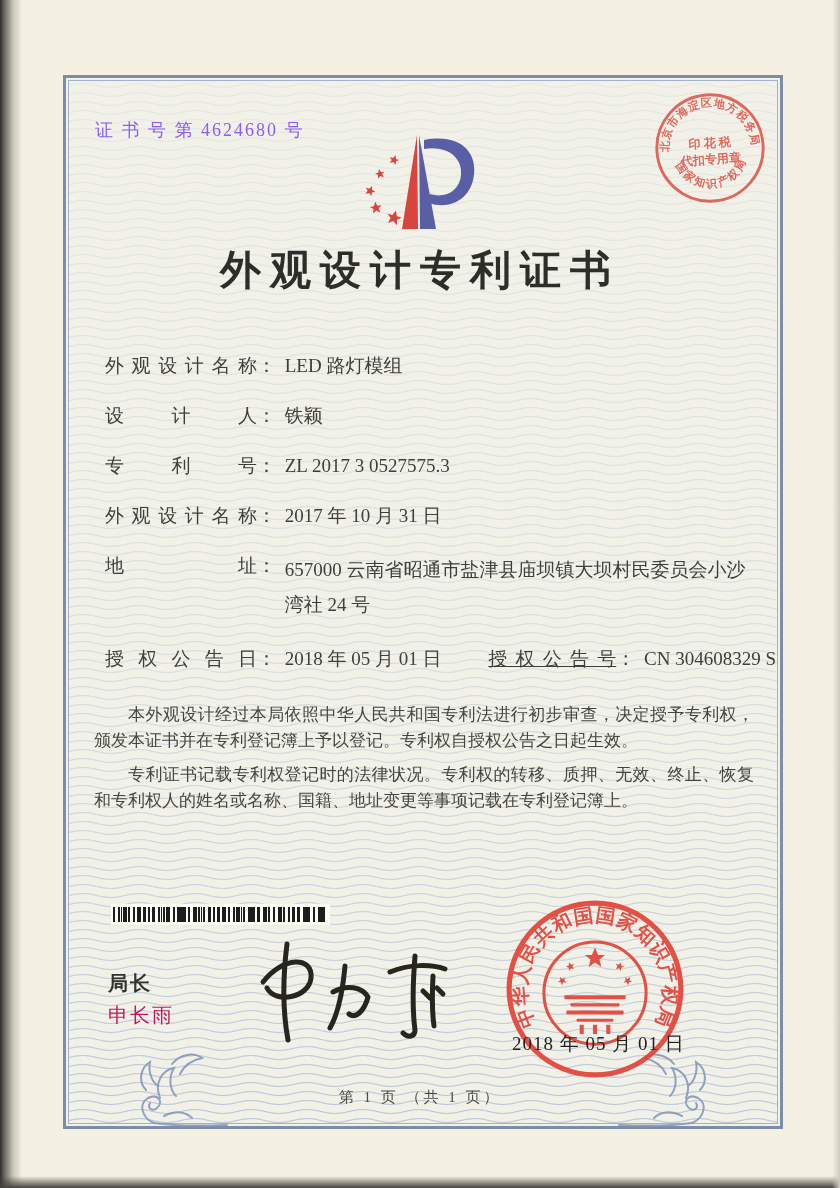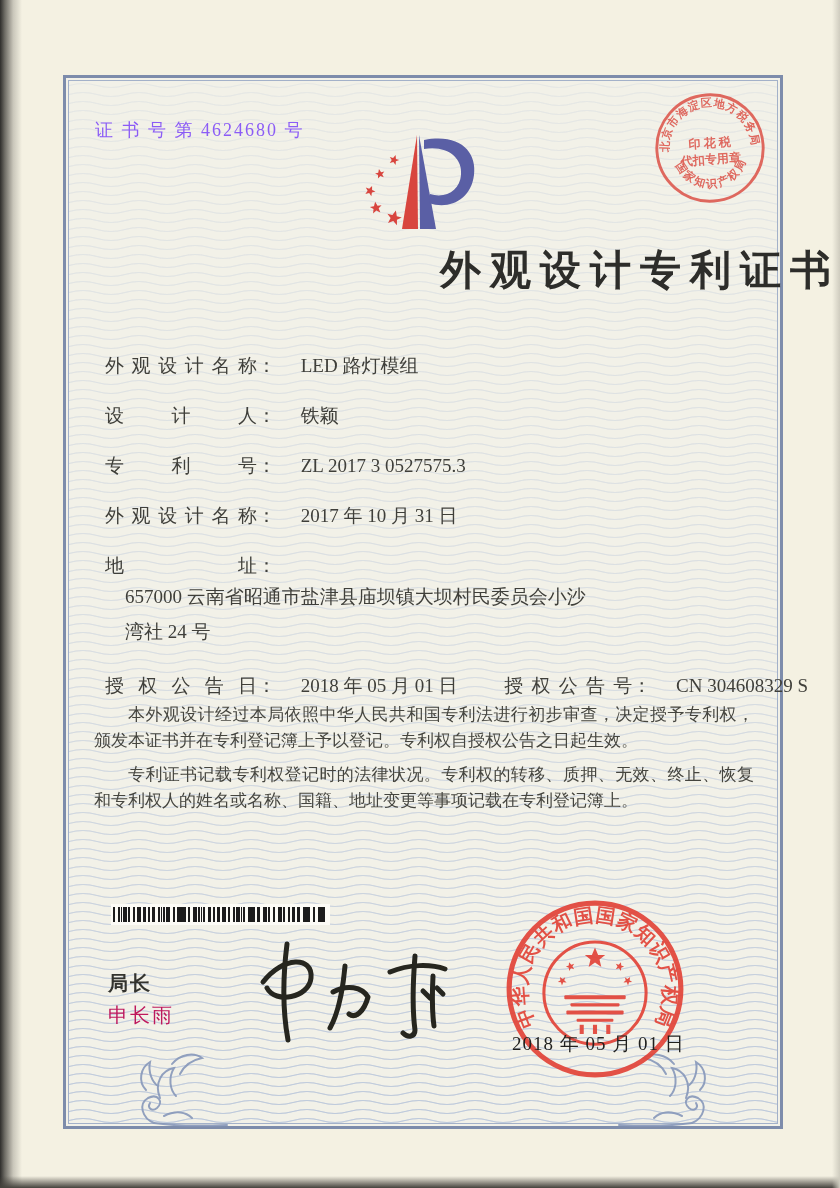--- a/index.html
+++ b/index.html
@@ -34,34 +34,34 @@
   .ornament{position:absolute;width:104px;height:96px;}
   .ornament.bl{left:58px;bottom:-8px;}
   .ornament.br{right:58px;bottom:-8px;transform:scaleX(-1);}
 
   .cert-no{
     position:absolute;left:95px;top:118px;
     font-size:18px;letter-spacing:2px;color:#8b5cf6;
   }
   .logo{position:absolute;left:338px;top:130px;width:185px;height:110px;}
   .doc-title{
-    position:absolute;left:0;top:243px;width:840px;text-align:right;
+    position:absolute;left:0;top:243px;width:840px;text-align:center;
     font-size:41px;font-weight:600;letter-spacing:9px;color:#2d2d2a;
   }
 
   .fields{position:absolute;left:105px;top:352px;width:655px;color:#3f3f3a;font-size:19px;}
   .frow{margin-bottom:23px;line-height:27px;white-space:nowrap;}
   .frow.addr{white-space:normal;}
   .flabel{display:inline-block;width:152px;text-align:justify;text-align-last:justify;vertical-align:top;}
   .fcolon{display:inline-block;vertical-align:top;}
-  .fvalue{display:inline-block;margin-left:20px;vertical-align:top;}
+  .fvalue{display:inline-block;margin-left:4px;vertical-align:top;}
   .frow.addr .fvalue{width:470px;line-height:35px;white-space:normal;}
   .grant-row{margin-top:0;white-space:nowrap;}
   .grant-right{display:inline-block;margin-left:42px;}
-  .flabel.short{width:128px;}
+  .flabel.short{width:128px;text-decoration:underline;}
 
   .paras{
     position:absolute;left:86px;top:694px;width:676px;
     font-size:17px;line-height:26px;color:#45453f;text-align:justify;
   }
   .paras p{margin:8px;text-indent:2em;}
 
   .barcode{
     position:absolute;left:111px;top:904px;width:219px;height:21px;
     background:#fcfbf6;padding:0;
@@ -256,17 +256,18 @@
       <rect x="62" y="111" width="56" height="4" rx="1"></rect>
       <rect x="72" y="119" width="36" height="3" rx="1"></rect>
       <rect x="75" y="125" width="4" height="9"></rect>
       <rect x="88" y="125" width="4" height="9"></rect>
       <rect x="101" y="125" width="4" height="9"></rect>
     </g>
   </svg>
 
   <div class="seal-date">2018 年 05 月 01 日</div>
 
+  <div class="page-footer">第 1 页 （共 1 页）</div>
 
   <div class="edge-left"></div>
   <div class="edge-bottom"></div>
   <div class="edge-right"></div>
 </div>
 
 </body></html>

